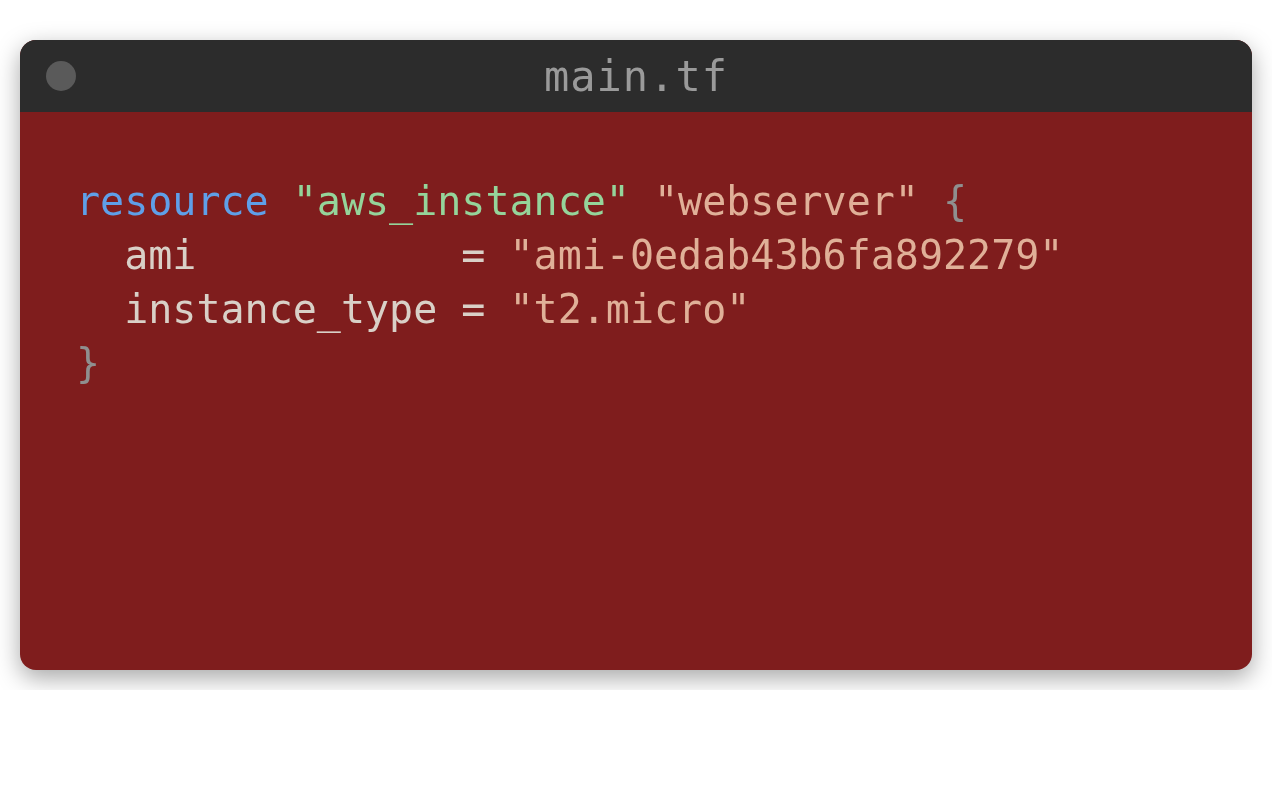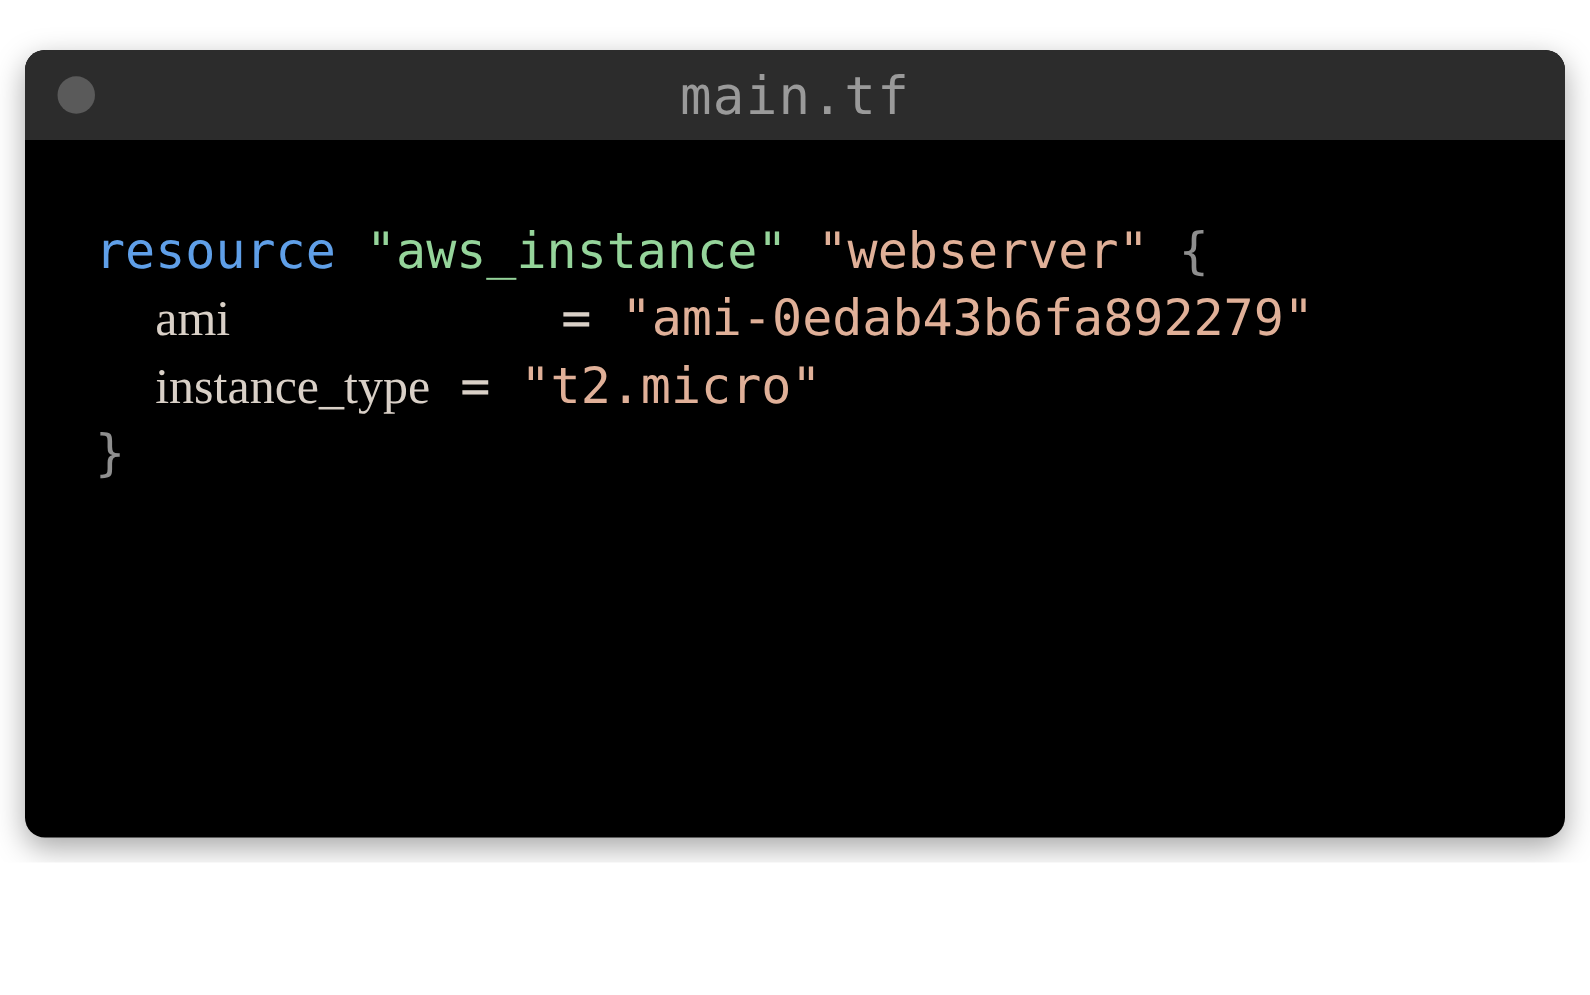--- a/index.html
+++ b/index.html
@@ -9,21 +9,21 @@
     }
     body {
       background: #ffffff;
       font-family: 'Menlo', 'Monaco', 'Consolas', monospace;
       display: flex;
       justify-content: flex-start;
       padding: 40px 20px 20px 20px;
     }
     .window {
       width: 1232px;
-      background: #000000;
+      background: #7f1d1d;
       border-radius: 16px;
       overflow: hidden;
       box-shadow: 0 8px 24px rgba(0,0,0,0.35);
     }
     .titlebar {
       background: #2c2c2c;
       height: 72px;
       display: flex;
       align-items: center;
       position: relative;
@@ -49,21 +49,21 @@
     .editor {
       padding: 62px 56px 280px 56px;
       font-size: 40px;
       line-height: 1.35;
       white-space: pre;
       color: #d9d0c7;
     }
     .tok-keyword { color: #5f9fe8; }
     .tok-string-green { color: #95d49a; }
     .tok-string-peach { color: #e0b098; }
-    .tok-prop { color: #d9d0c7; font-family: Liberation Serif, serif; }
+    .tok-prop { color: #d9d0c7; }
     .tok-punct { color: #8f8f8f; }
     .tok-op { color: #d9d0c7; }
   </style>
 </head>
 <body>
 
 <div class="window">
   <div class="titlebar">
     <div class="window-dot"></div>
     <div class="title">main.tf</div>

